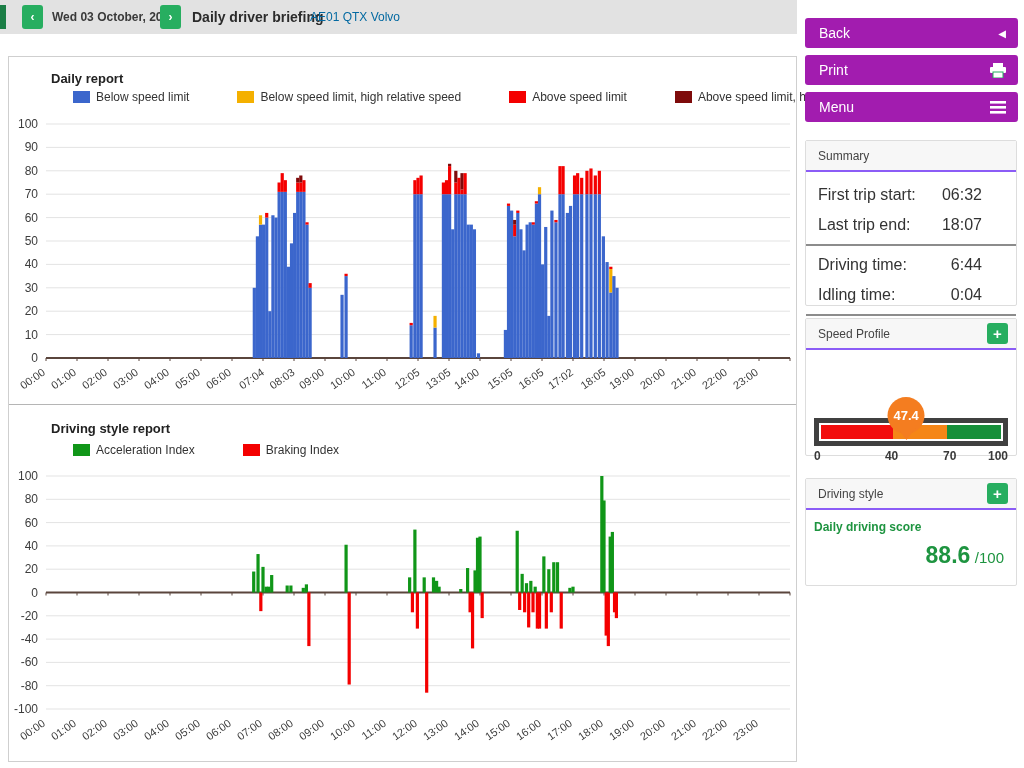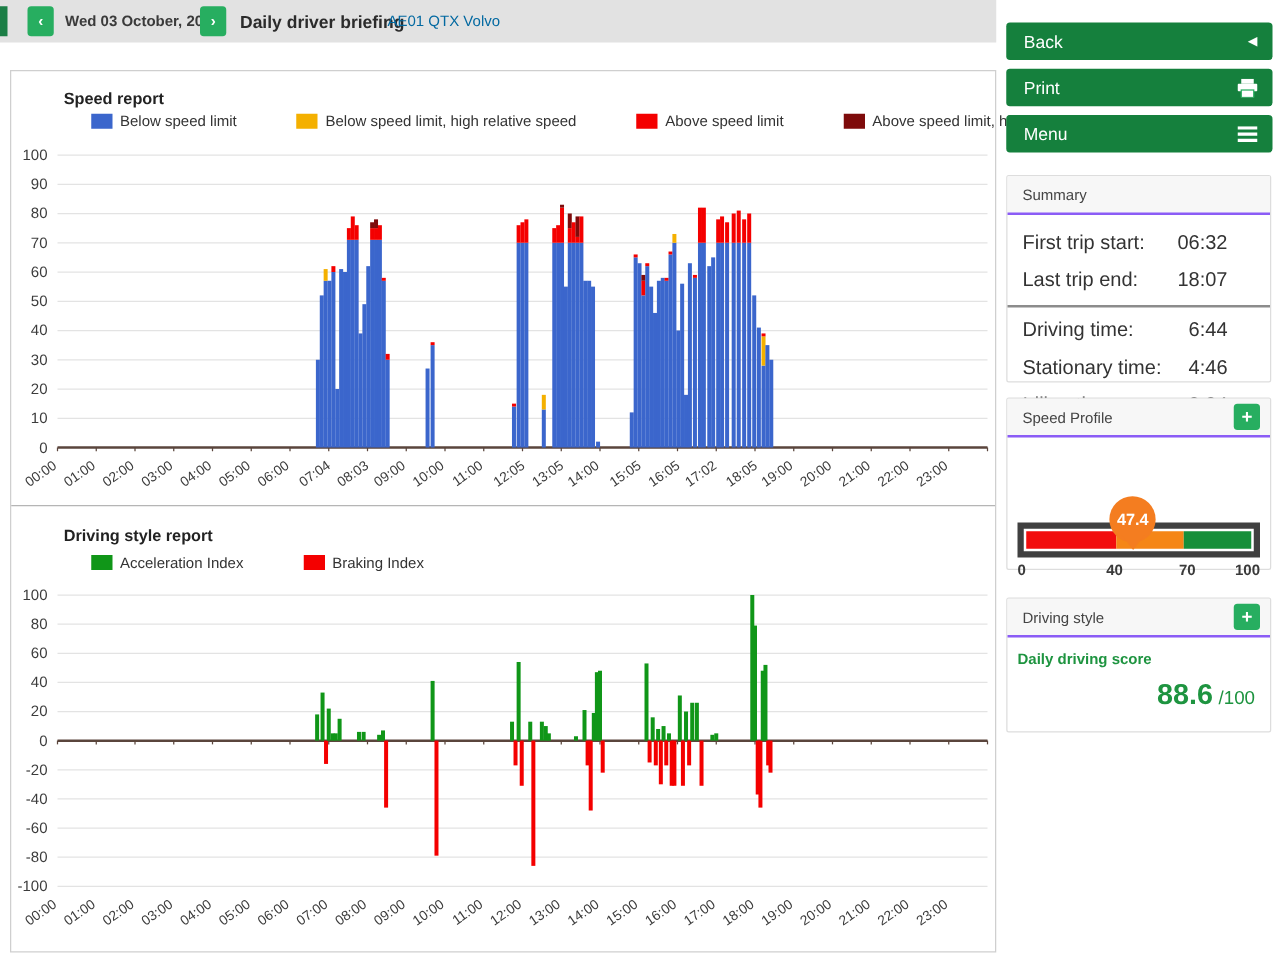--- a/index.html
+++ b/index.html
@@ -38,21 +38,21 @@
   .legend { position:absolute; left:42px; display:flex; gap:26px;
             font-size:12px; color:#333; align-items:center; }
   .chart-section.top .legend { top:33px; }
   .chart-section.bottom .legend { top:38px; }
   .legend-item { display:flex; align-items:center; gap:6px; white-space:nowrap;padding-left:22px; }
   .legend-swatch { width:17px; height:12px; display:inline-block; }
   svg.chart { position:absolute; left:0; top:0; overflow:visible; }
 
   
   .side-btn { position:absolute; left:805px; width:213px; height:30px;
-              background:#15803d; border:none; border-radius:3px; color:#fff;
+              background:#a21caf; border:none; border-radius:3px; color:#fff;
               font-family:"Liberation Sans", sans-serif;
               font-size:14px; text-align:left; padding:0 12px 0 14px;
               display:flex; align-items:center; justify-content:space-between;
               cursor:pointer; }
   .side-btn .icon { display:flex; align-items:center; }
 
   .panel { position:absolute; left:805px; width:212px; background:#fff;
            border:1px solid #ddd; border-radius:2px; }
   .panel-header { height:31px; background:#f7f7f7; border-bottom:2px solid #8b5cf6;
                   display:flex; align-items:center; justify-content:space-between;
@@ -101,21 +101,21 @@
   <div class="edge-strip"></div>
   <button class="nav-btn nav-prev">‹</button>
   <span class="topbar-date">Wed 03 October, 2018</span>
   <button class="nav-btn nav-next">›</button>
   <span class="topbar-title">Daily driver briefing</span>
   <span class="topbar-subtitle">AE01 QTX Volvo</span>
 </div>
 
 <div class="chart-panel">
   <div class="chart-section top">
-    <div class="chart-title">Speed report</div>
+    <div class="chart-title">Daily report</div>
     <div class="legend" id="legend-speed">
         <span class="legend-item">
           <span class="legend-swatch" style="background: rgb(59, 102, 204);"></span>
           <span>Below speed limit</span>
         </span>
         <span class="legend-item">
           <span class="legend-swatch" style="background: rgb(244, 176, 0);"></span>
           <span>Below speed limit, high relative speed</span>
         </span>
         <span class="legend-item">
@@ -503,24 +503,20 @@
       <div class="sum-row">
         <span>Last trip end:</span>
         <span>18:07</span>
       </div>
       <div class="sum-div"></div>
       <div class="sum-row">
         <span>Driving time:</span>
         <span>6:44</span>
       </div>
       <div class="sum-row">
-        <span>Stationary time:</span>
-        <span>4:46</span>
-      </div>
-      <div class="sum-row">
         <span>Idling time:</span>
         <span>0:04</span>
       </div>
       <div class="sum-div"></div>
     </div>
 </div>
 
 <div class="panel" id="speedprofile-panel">
   <div class="panel-header">
     <span>Speed Profile</span>

